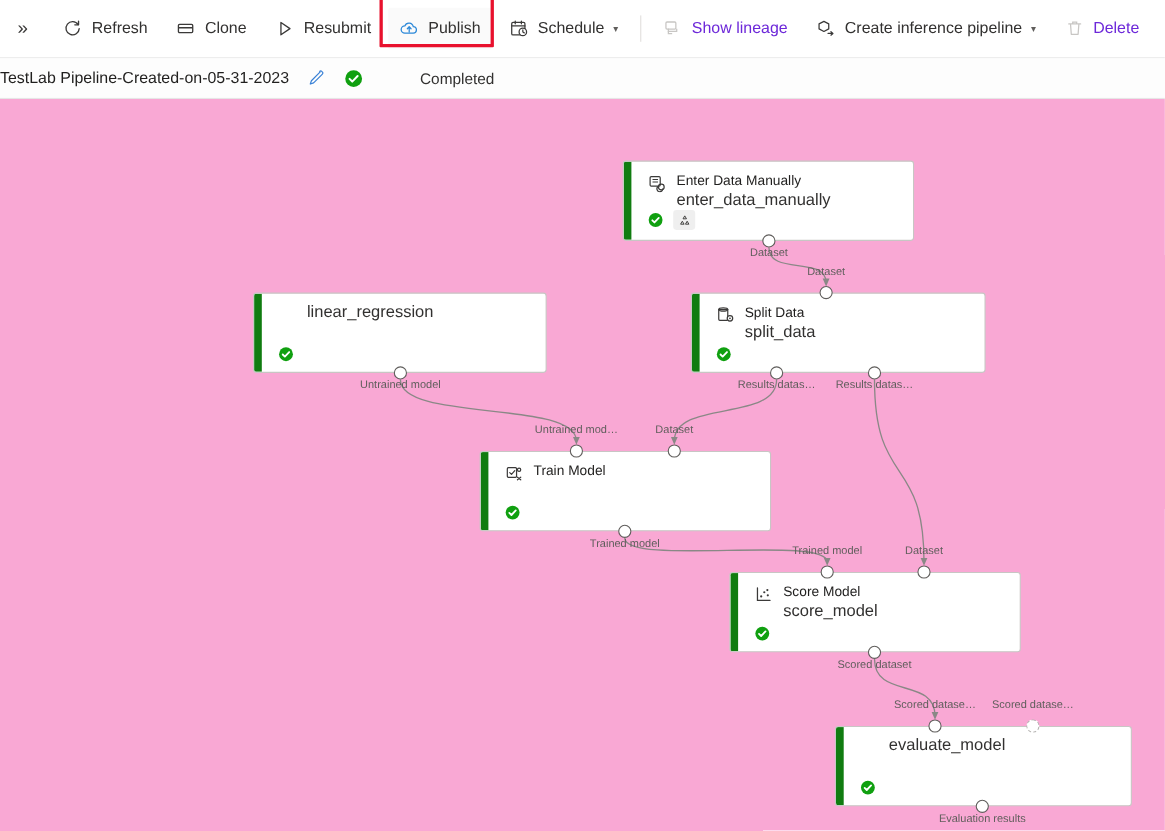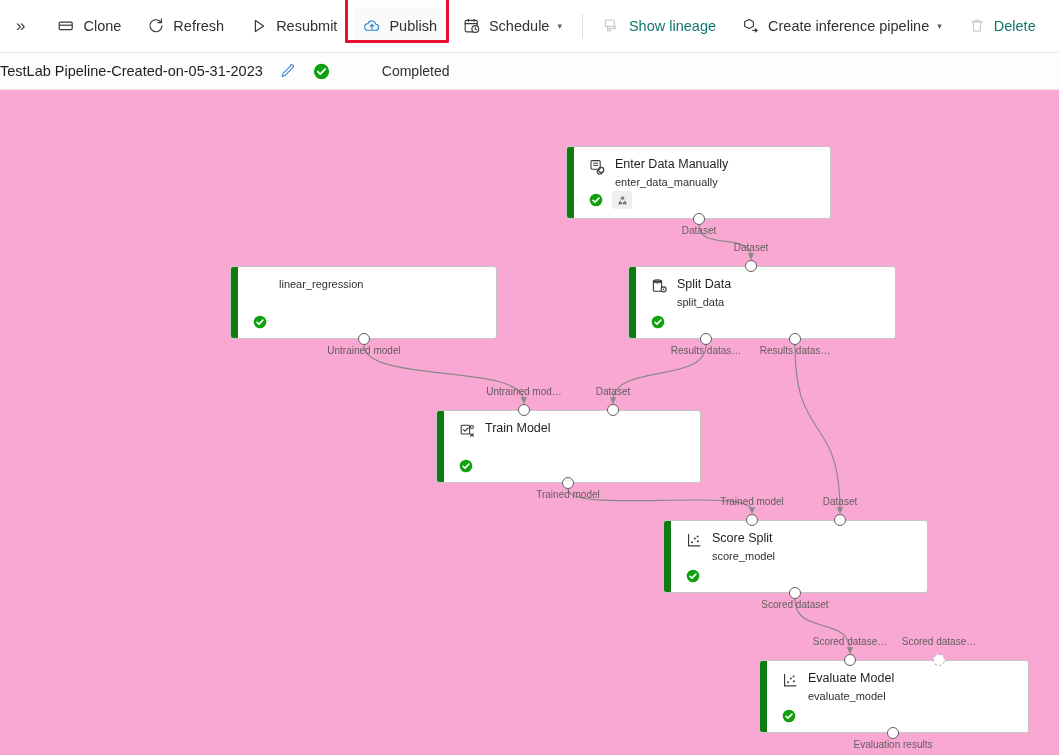--- a/index.html
+++ b/index.html
@@ -25,21 +25,21 @@
     display: flex; align-items: center;
     height: 38px;
     padding: 0 10px;
     margin-right: 6px;
     color: #323130;
     font-size: 14.5px;
     white-space: nowrap;
     cursor: pointer;
     border-radius: 2px;
   }
-  .tb-item.disabled { color: #0f766e; cursor: default; }
+  .tb-item.disabled { color: #6d28d9; cursor: default; }
   .tb-item .tb-label { margin-left: 8px; }
   .tb-item .chev { margin-left: 8px; font-size: 9px; color: #605e5c; }
   .tb-ico { display: flex; align-items: center; justify-content: center; width: 18px; height: 18px; }
   .tb-expand { font-size: 17px; color: #3b3a39; padding: 0 8px 0 2px; margin-right: 14px; cursor: pointer; }
 
   .publish-wrap { position: relative; display: flex; align-items: center; }
   .publish-highlight {
     position: absolute;
     left: -8px; top: -11px;
     width: 104px; height: 47px;
@@ -84,21 +84,21 @@
   }
   .node-accent {
     position: absolute; left: 0; top: 0;
     width: 7px; height: 100%;
     background: #107c10;
   }
   .node-body { padding: 10px 10px 8px 22px; height: 100%; position: relative; }
   .node-head { display: flex; align-items: flex-start; }
   .node-ico { width: 17px; height: 17px; margin-right: 9px; flex: none; margin-top: 1px; }
   .node-title { font-size: 12.5px; color: #201f1e; line-height: 15px; }
-  .node-sub { font-size: 11px; color: #323130; line-height: 16px; margin-left: 26px; margin-top: -1px; }
+  .node-sub { font-size: 15px; color: #323130; line-height: 16px; margin-left: 26px; margin-top: -1px; }
   .node-foot { position: absolute; left: 22px; bottom: 9px; display: flex; align-items: center; }
   .reuse-badge {
     width: 20px; height: 18px;
     background: #efefef;
     border-radius: 3px;
     margin-left: 9px;
     display: flex; align-items: center; justify-content: center;
   }
 
   
@@ -125,36 +125,36 @@
 
 <div id="app">
 
   <div class="toolbar">
     <div class="tb-expand">»</div>
     <div id="toolbar-items" style="display:flex;align-items:center;">
         <div class="publish-wrap">
           <div class="tb-item">
             <span class="tb-ico">
               <svg width="18" height="18" viewBox="0 0 18 18">
+                <path d="M14 5.4A6 6 0 1 0 15 9" fill="none" stroke="#3b3a39" stroke-width="1.2" stroke-linecap="round"></path>
+                <path d="M14.4 2.2v3.4h-3.4" fill="none" stroke="#3b3a39" stroke-width="1.2" stroke-linecap="round" stroke-linejoin="round"></path>
+              </svg>
+            </span>
+            <span class="tb-label">Refresh</span>
+          </div>
+        </div>
+        <div class="publish-wrap">
+          <div class="tb-item">
+            <span class="tb-ico">
+              <svg width="18" height="18" viewBox="0 0 18 18">
                 <rect x="2.2" y="5.2" width="13" height="7.4" rx="1" fill="none" stroke="#3b3a39" stroke-width="1.2"></rect>
                 <path d="M2.2 8.2h13" stroke="#3b3a39" stroke-width="1.2"></path>
               </svg>
             </span>
             <span class="tb-label">Clone</span>
-          </div>
-        </div>
-        <div class="publish-wrap">
-          <div class="tb-item">
-            <span class="tb-ico">
-              <svg width="18" height="18" viewBox="0 0 18 18">
-                <path d="M14 5.4A6 6 0 1 0 15 9" fill="none" stroke="#3b3a39" stroke-width="1.2" stroke-linecap="round"></path>
-                <path d="M14.4 2.2v3.4h-3.4" fill="none" stroke="#3b3a39" stroke-width="1.2" stroke-linecap="round" stroke-linejoin="round"></path>
-              </svg>
-            </span>
-            <span class="tb-label">Refresh</span>
           </div>
         </div>
         <div class="publish-wrap">
           <div class="tb-item">
             <span class="tb-ico">
               <svg width="18" height="18" viewBox="0 0 18 18">
                 <path d="M5.4 3.4 L13.6 9 L5.4 14.6 z" fill="none" stroke="#3b3a39" stroke-width="1.2" stroke-linejoin="round"></path>
               </svg>
             </span>
             <span class="tb-label">Resubmit</span>
@@ -369,21 +369,21 @@
           <div class="node-accent" style="background: rgb(16, 124, 16);"></div>
           <div class="node-body">
             <div class="node-head">
               <span class="node-ico"><svg width="17" height="17" viewBox="0 0 17 17">
                   <path d="M2.6 2.4v11.4h11.4" fill="none" stroke="#3b3a39" stroke-width="1.15" stroke-linecap="round"></path>
                   <circle cx="6" cy="10.2" r="1" fill="#3b3a39"></circle>
                   <circle cx="8.8" cy="6.4" r="1" fill="#3b3a39"></circle>
                   <circle cx="12" cy="9.2" r="1" fill="#3b3a39"></circle>
                   <circle cx="11.6" cy="4.4" r="1" fill="#3b3a39"></circle>
                 </svg></span>
-              <span class="node-title">Score Split</span>
+              <span class="node-title">Score Model</span>
             </div>
             <div class="node-sub">score_model</div>
             <div class="node-foot">
               <span style="display: flex;">
                 <svg width="14" height="14" viewBox="0 0 16 16">
                   <circle cx="8" cy="8" r="7.2" fill="#10a010"></circle>
                   <path d="M4.6 8.3l2.2 2.2 4.5-4.7" fill="none" stroke="#fff" stroke-width="1.9" stroke-linecap="round" stroke-linejoin="round"></path>
                 </svg>
               </span>
             </div>
@@ -391,30 +391,20 @@
         </div>
         <div class="port" style="left: 746px; top: 424px;"></div>
         <div class="port-label" style="left: 752px; top: 406px;">Trained model</div>
         <div class="port" style="left: 834px; top: 424px;"></div>
         <div class="port-label" style="left: 840px; top: 406px;">Dataset</div>
         <div class="port" style="left: 789px; top: 497px;"></div>
         <div class="port-label" style="left: 795px; top: 509px;">Scored dataset</div>
         <div class="node" style="left: 759px; top: 570px; width: 270px; height: 73px;">
           <div class="node-accent" style="background: rgb(16, 124, 16);"></div>
           <div class="node-body">
-            <div class="node-head">
-              <span class="node-ico"><svg width="17" height="17" viewBox="0 0 17 17">
-                  <path d="M2.6 2.4v11.4h11.4" fill="none" stroke="#3b3a39" stroke-width="1.15" stroke-linecap="round"></path>
-                  <circle cx="6" cy="10.2" r="1" fill="#3b3a39"></circle>
-                  <circle cx="8.8" cy="6.4" r="1" fill="#3b3a39"></circle>
-                  <circle cx="12" cy="9.2" r="1" fill="#3b3a39"></circle>
-                  <circle cx="11.6" cy="4.4" r="1" fill="#3b3a39"></circle>
-                </svg></span>
-              <span class="node-title">Evaluate Model</span>
-            </div>
             <div class="node-sub">evaluate_model</div>
             <div class="node-foot">
               <span style="display: flex;">
                 <svg width="14" height="14" viewBox="0 0 16 16">
                   <circle cx="8" cy="8" r="7.2" fill="#10a010"></circle>
                   <path d="M4.6 8.3l2.2 2.2 4.5-4.7" fill="none" stroke="#fff" stroke-width="1.9" stroke-linecap="round" stroke-linejoin="round"></path>
                 </svg>
               </span>
             </div>
           </div>

